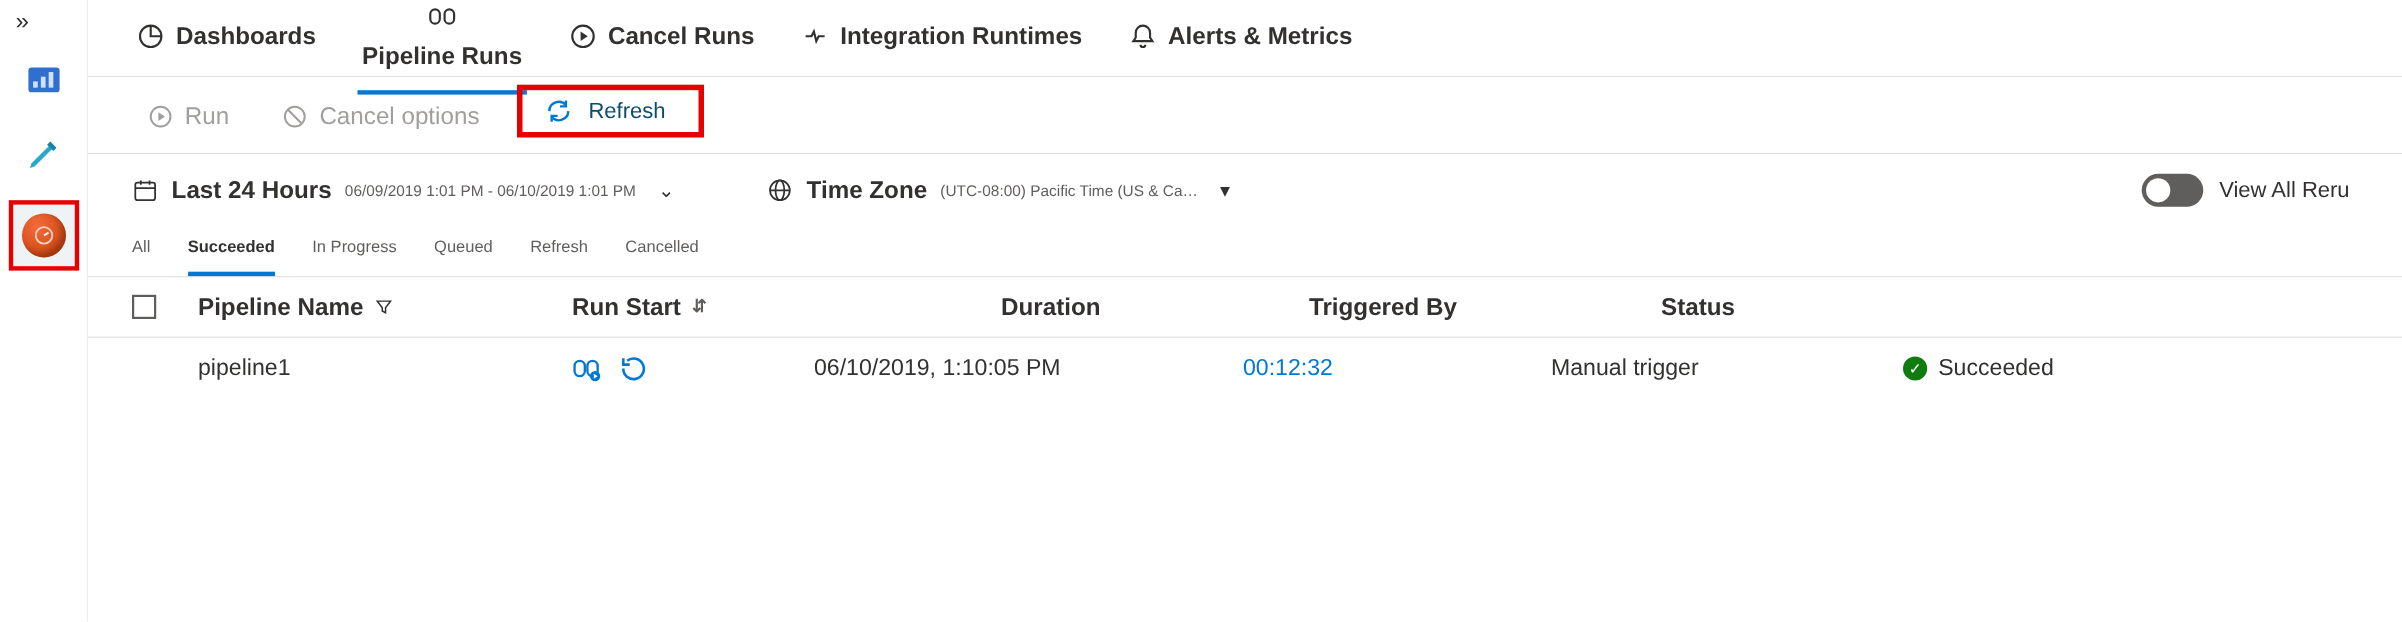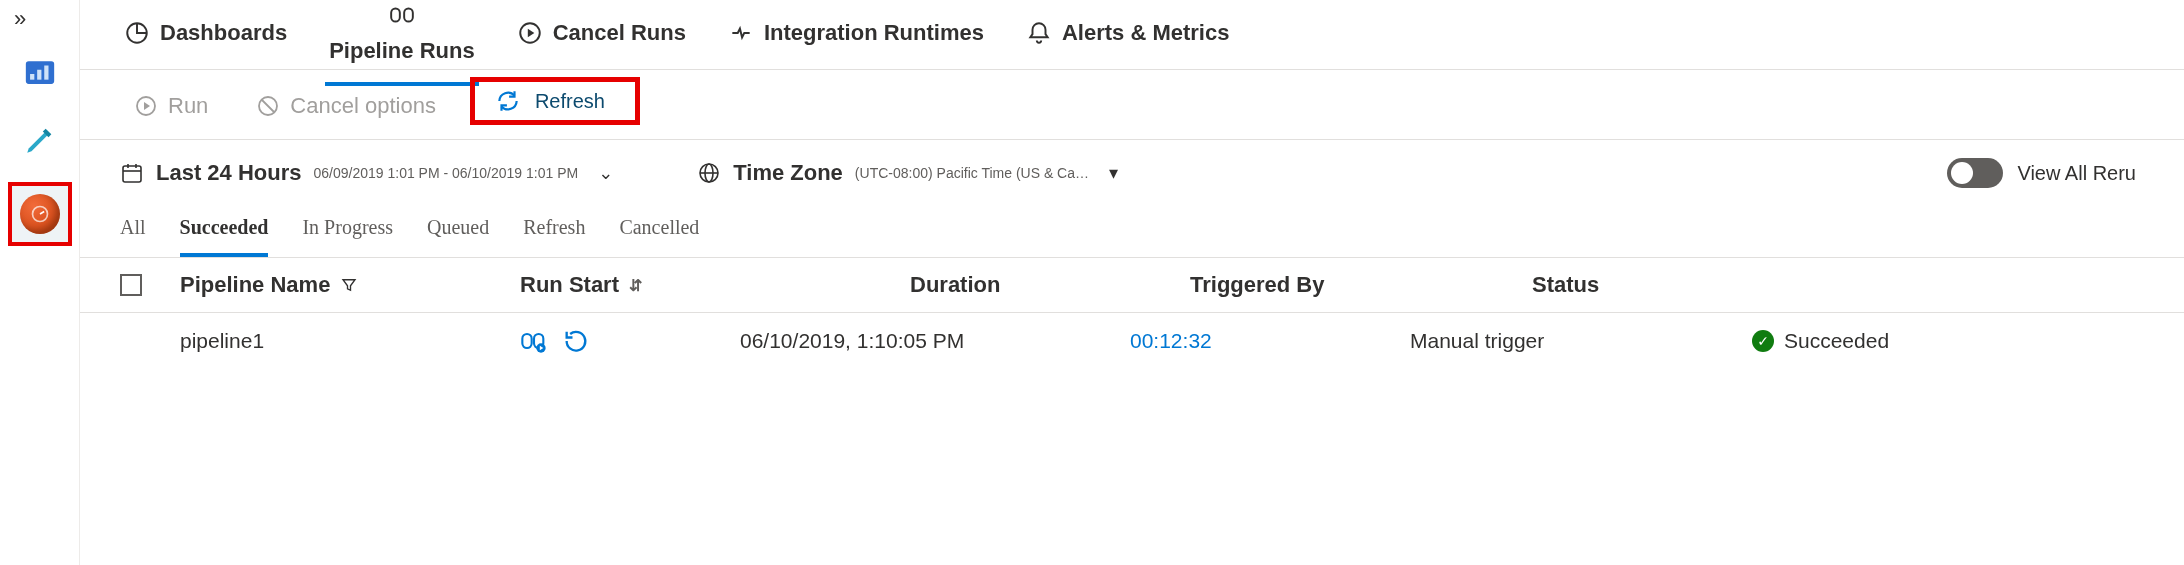--- a/index.html
+++ b/index.html
@@ -98,39 +98,38 @@
   .toggle::after{
     content:""; position:absolute; left:4px; top:4px;
     width:22px; height:22px; border-radius:50%; background:#fff;
   }
   .statustabs {
     display:flex; gap: 34px;
     padding: 10px 40px 0 40px;
     border-bottom: 1px solid #e1dfdd;
   }
   .stat-tab {
-    font-size:20px; color:#605e5c; padding-bottom:14px; cursor:pointer;
+    font-size:15px; color:#605e5c; padding-bottom:14px; cursor:pointer;
     border-bottom: 4px solid transparent;
-    font-family: Liberation Serif, serif;
   }
   .stat-tab.active { color:#323130; font-weight:600; border-bottom-color:#0078d4; }
   .tablehead {
     display:flex; align-items:center; gap:0;
     padding: 14px 40px; border-bottom:1px solid #e1dfdd;
     font-weight:600; font-size:22px;
   }
   .th { display:flex; align-items:center; gap:10px; }
   .th-checkbox { width:60px; }
   .cb { width:22px; height:22px; border:2px solid #605e5c; display:inline-block; }
   .col-name { width:340px; }
   .col-actions { width:220px; }
   .col-start { width:390px; }
   .col-duration { width:280px; }
   .col-trigger { width:320px; }
-  .col-status { flex:1;margin-left:22px; }
+  .col-status { flex:1; }
   .row {
     display:flex; align-items:center; padding: 14px 40px; font-size:21px;justify-content:space-between;
   }
   .row .cell { display:flex; align-items:center; gap:10px; }
   .row .col-duration span { color:#0078d4; }
   .status-pill { display:flex; align-items:center; gap:10px; }
   .succ-ico { width:22px; height:22px; border-radius:50%; background:#107c10; display:flex;align-items:center;justify-content:center;color:#fff;font-size:14px; }
   .action-icons { display:flex; gap:14px; }
   .action-icons svg { width:28px; height:28px; color:#0078d4; }
   .sort-ico { font-size:16px; color:#605e5c; }

